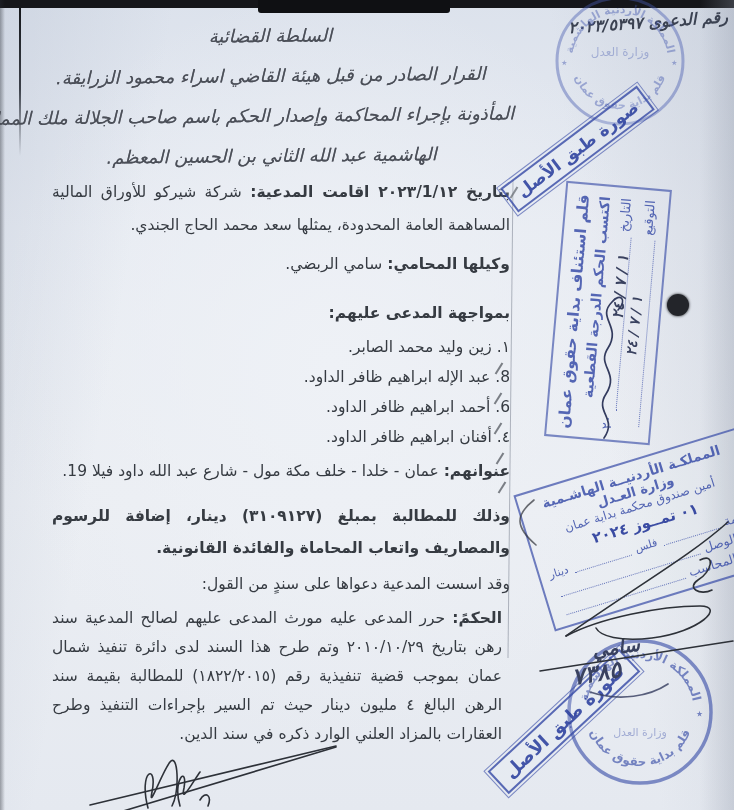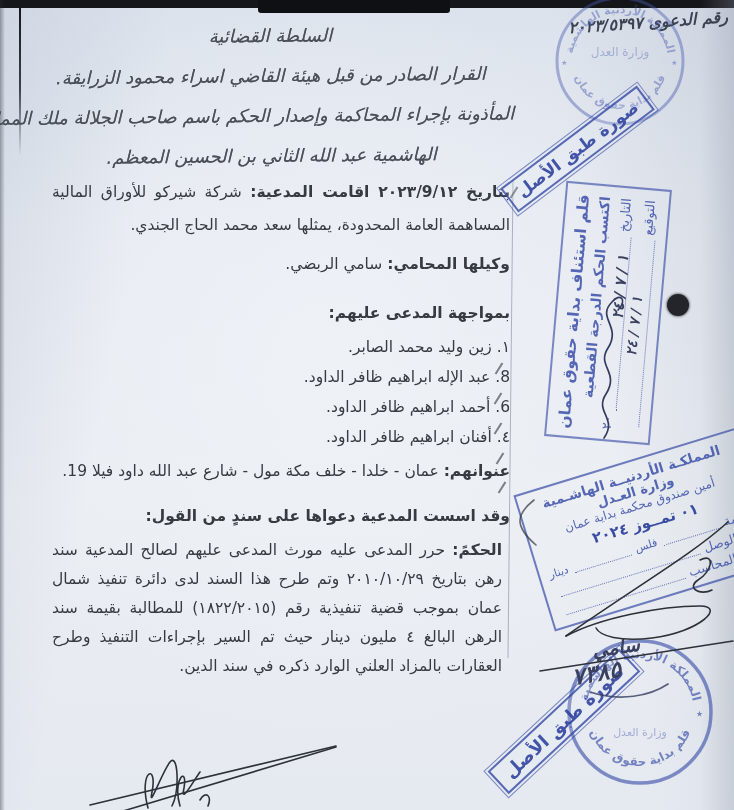--- a/index.html
+++ b/index.html
@@ -32,21 +32,21 @@
        color:#363b42;font-size:15.5px;}
   .doc p{margin:0;}
   .doc .b{font-weight:bold;}
   .p1{line-height:33px;margin-bottom:6px!important;}
   .p2{line-height:33px;margin-bottom:16px!important;}
   .p3{line-height:33px;margin-bottom:2px!important;font-weight:bold;}
   .p4{line-height:33px;margin-bottom:2px!important;font-weight:bold;}
   .li{line-height:30px;}
   .p5{line-height:33px;margin-bottom:12px!important;margin-top:3px!important;}
   .p6{line-height:32px;font-weight:bold;margin-bottom:4px!important;}
-  .p7{line-height:32px;font-weight:bold;margin-bottom:4px!important;}
+  .p7{line-height:32px;font-weight:normal;margin-bottom:4px!important;}
   .p8{line-height:29px;padding-right:8px;}
   
   .hand{font-style:italic;color:#39415f;}
   .caseno{left:534px;top:14px;width:194px;direction:rtl;text-align:right;font-size:16px;font-weight:bold;
           font-style:italic;color:#3b4252;transform:rotate(-4deg);white-space:nowrap;}
   
   .stampblue{color:rgba(58,78,168,.85);}
   .copystamp{border:2px solid rgba(52,72,165,.8);outline:1.5px solid rgba(52,72,165,.6);outline-offset:2px;
              padding:3px 10px;font-weight:bold;font-size:17px;white-space:nowrap;direction:rtl;
              color:rgba(48,68,160,.9);background:rgba(235,239,248,.15);}
@@ -91,28 +91,29 @@
   <div class="abs caseno">رقم الدعوى ٢٠٢٣/٥٣٩٧</div>
 
   <div class="abs header">
     <div class="h-line">السلطة القضائية</div>
     <div class="h-line">القرار الصادر من قبل هيئة القاضي اسراء محمود الزرايقة.</div>
     <div class="h-line h3">المأذونة بإجراء المحاكمة وإصدار الحكم باسم صاحب الجلالة ملك المملكة الأردنية</div>
     <div class="h-line">الهاشمية عبد الله الثاني بن الحسين المعظم.</div>
   </div>
 
   <div class="abs doc">
-    <p class="p1"><span class="b">بتاريخ ٢٠٢٣/9/١٢ اقامت المدعية:</span><span> شركة شيركو للأوراق المالية المساهمة العامة المحدودة، يمثلها سعد محمد الحاج الجندي.</span></p>
+    <p class="p1"><span class="b">بتاريخ ٢٠٢٣/1/١٢ اقامت المدعية:</span><span> شركة شيركو للأوراق المالية المساهمة العامة المحدودة، يمثلها سعد محمد الحاج الجندي.</span></p>
     <p class="p2"><span class="b">وكيلها المحامي:</span><span> سامي الربضي.</span></p>
     <p class="p3">بمواجهة المدعى عليهم:</p>
     <p class="li">١. زين وليد محمد الصابر.</p>
     <p class="li">8. عبد الإله ابراهيم ظافر الداود.</p>
     <p class="li">6. أحمد ابراهيم ظافر الداود.</p>
     <p class="li">٤. أفنان ابراهيم ظافر الداود.</p>
     <p class="p5"><span class="b">عنوانهم:</span><span> عمان - خلدا - خلف مكة مول - شارع عبد الله داود فيلا 19.</span></p>
+    <p class="p6">وذلك للمطالبة بمبلغ (٣١٠٩١٢٧) دينار، إضافة للرسوم والمصاريف واتعاب المحاماة والفائدة القانونية.</p>
     <p class="p7">وقد اسست المدعية دعواها على سندٍ من القول:</p>
     <p class="p8"><span class="b">الحكمً:</span><span> حرر المدعى عليه مورث المدعى عليهم لصالح المدعية سند رهن بتاريخ ٢٠١٠/١٠/٢٩ وتم طرح هذا السند لدى دائرة تنفيذ شمال عمان بموجب قضية تنفيذية رقم (١٨٢٢/٢٠١٥) للمطالبة بقيمة سند الرهن البالغ ٤ مليون دينار حيث تم السير بإجراءات التنفيذ وطرح العقارات بالمزاد العلني الوارد ذكره في سند الدين.</span></p>
   </div>
 
   <div class="tick" style="left:513px;top:186px;"></div>
   <div class="tick" style="left:498px;top:362px;"></div>
   <div class="tick" style="left:497px;top:392px;"></div>
   <div class="tick" style="left:497px;top:422px;"></div>
   <div class="tick" style="left:499px;top:452px;"></div>
   <div class="tick" style="left:501px;top:481px;"></div>

